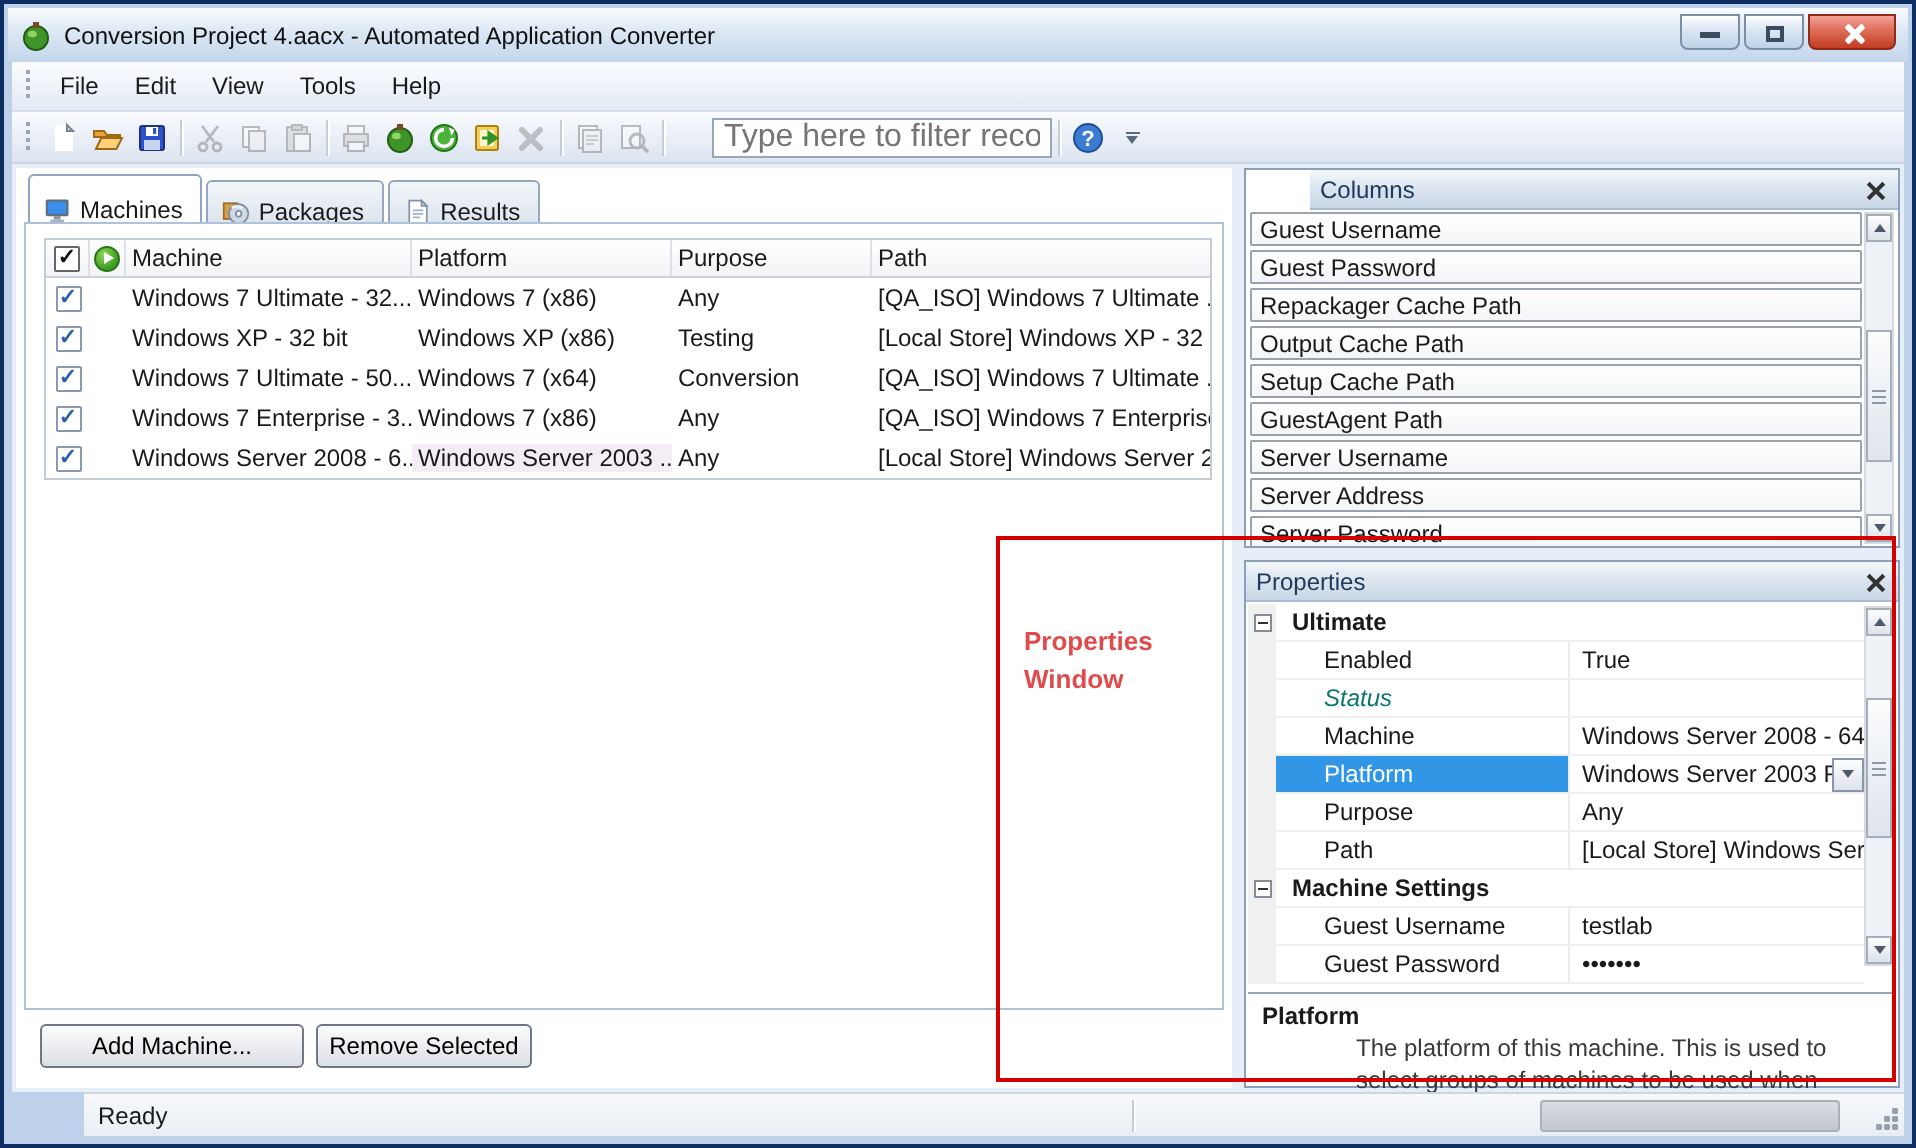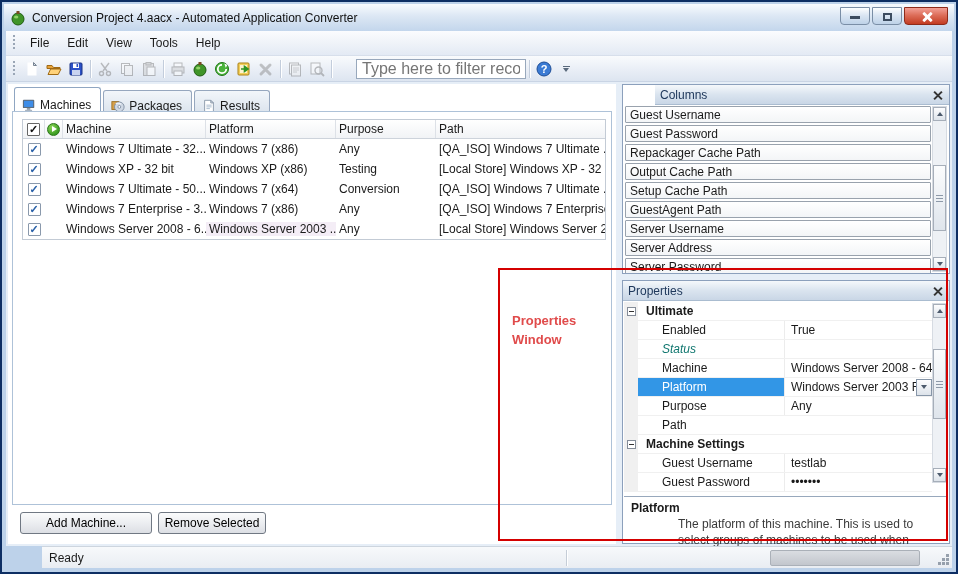--- a/index.html
+++ b/index.html
@@ -495,20 +495,21 @@
             </span>
           </div>
           <div class="pg-row">
             <span class="pg-gutter"></span>
             <span class="pg-label">Purpose</span>
             <span class="pg-value">Any</span>
           </div>
           <div class="pg-row">
             <span class="pg-gutter"></span>
             <span class="pg-label">Path</span>
+            <span class="pg-value">[Local Store] Windows Ser</span>
           </div>
           <div class="pg-row">
             <span class="pg-gutter">
                   <span class="minus-box"></span>
                 </span>
             <span class="pg-section-label">Machine Settings</span>
           </div>
           <div class="pg-row">
             <span class="pg-gutter"></span>
             <span class="pg-label">Guest Username</span>

